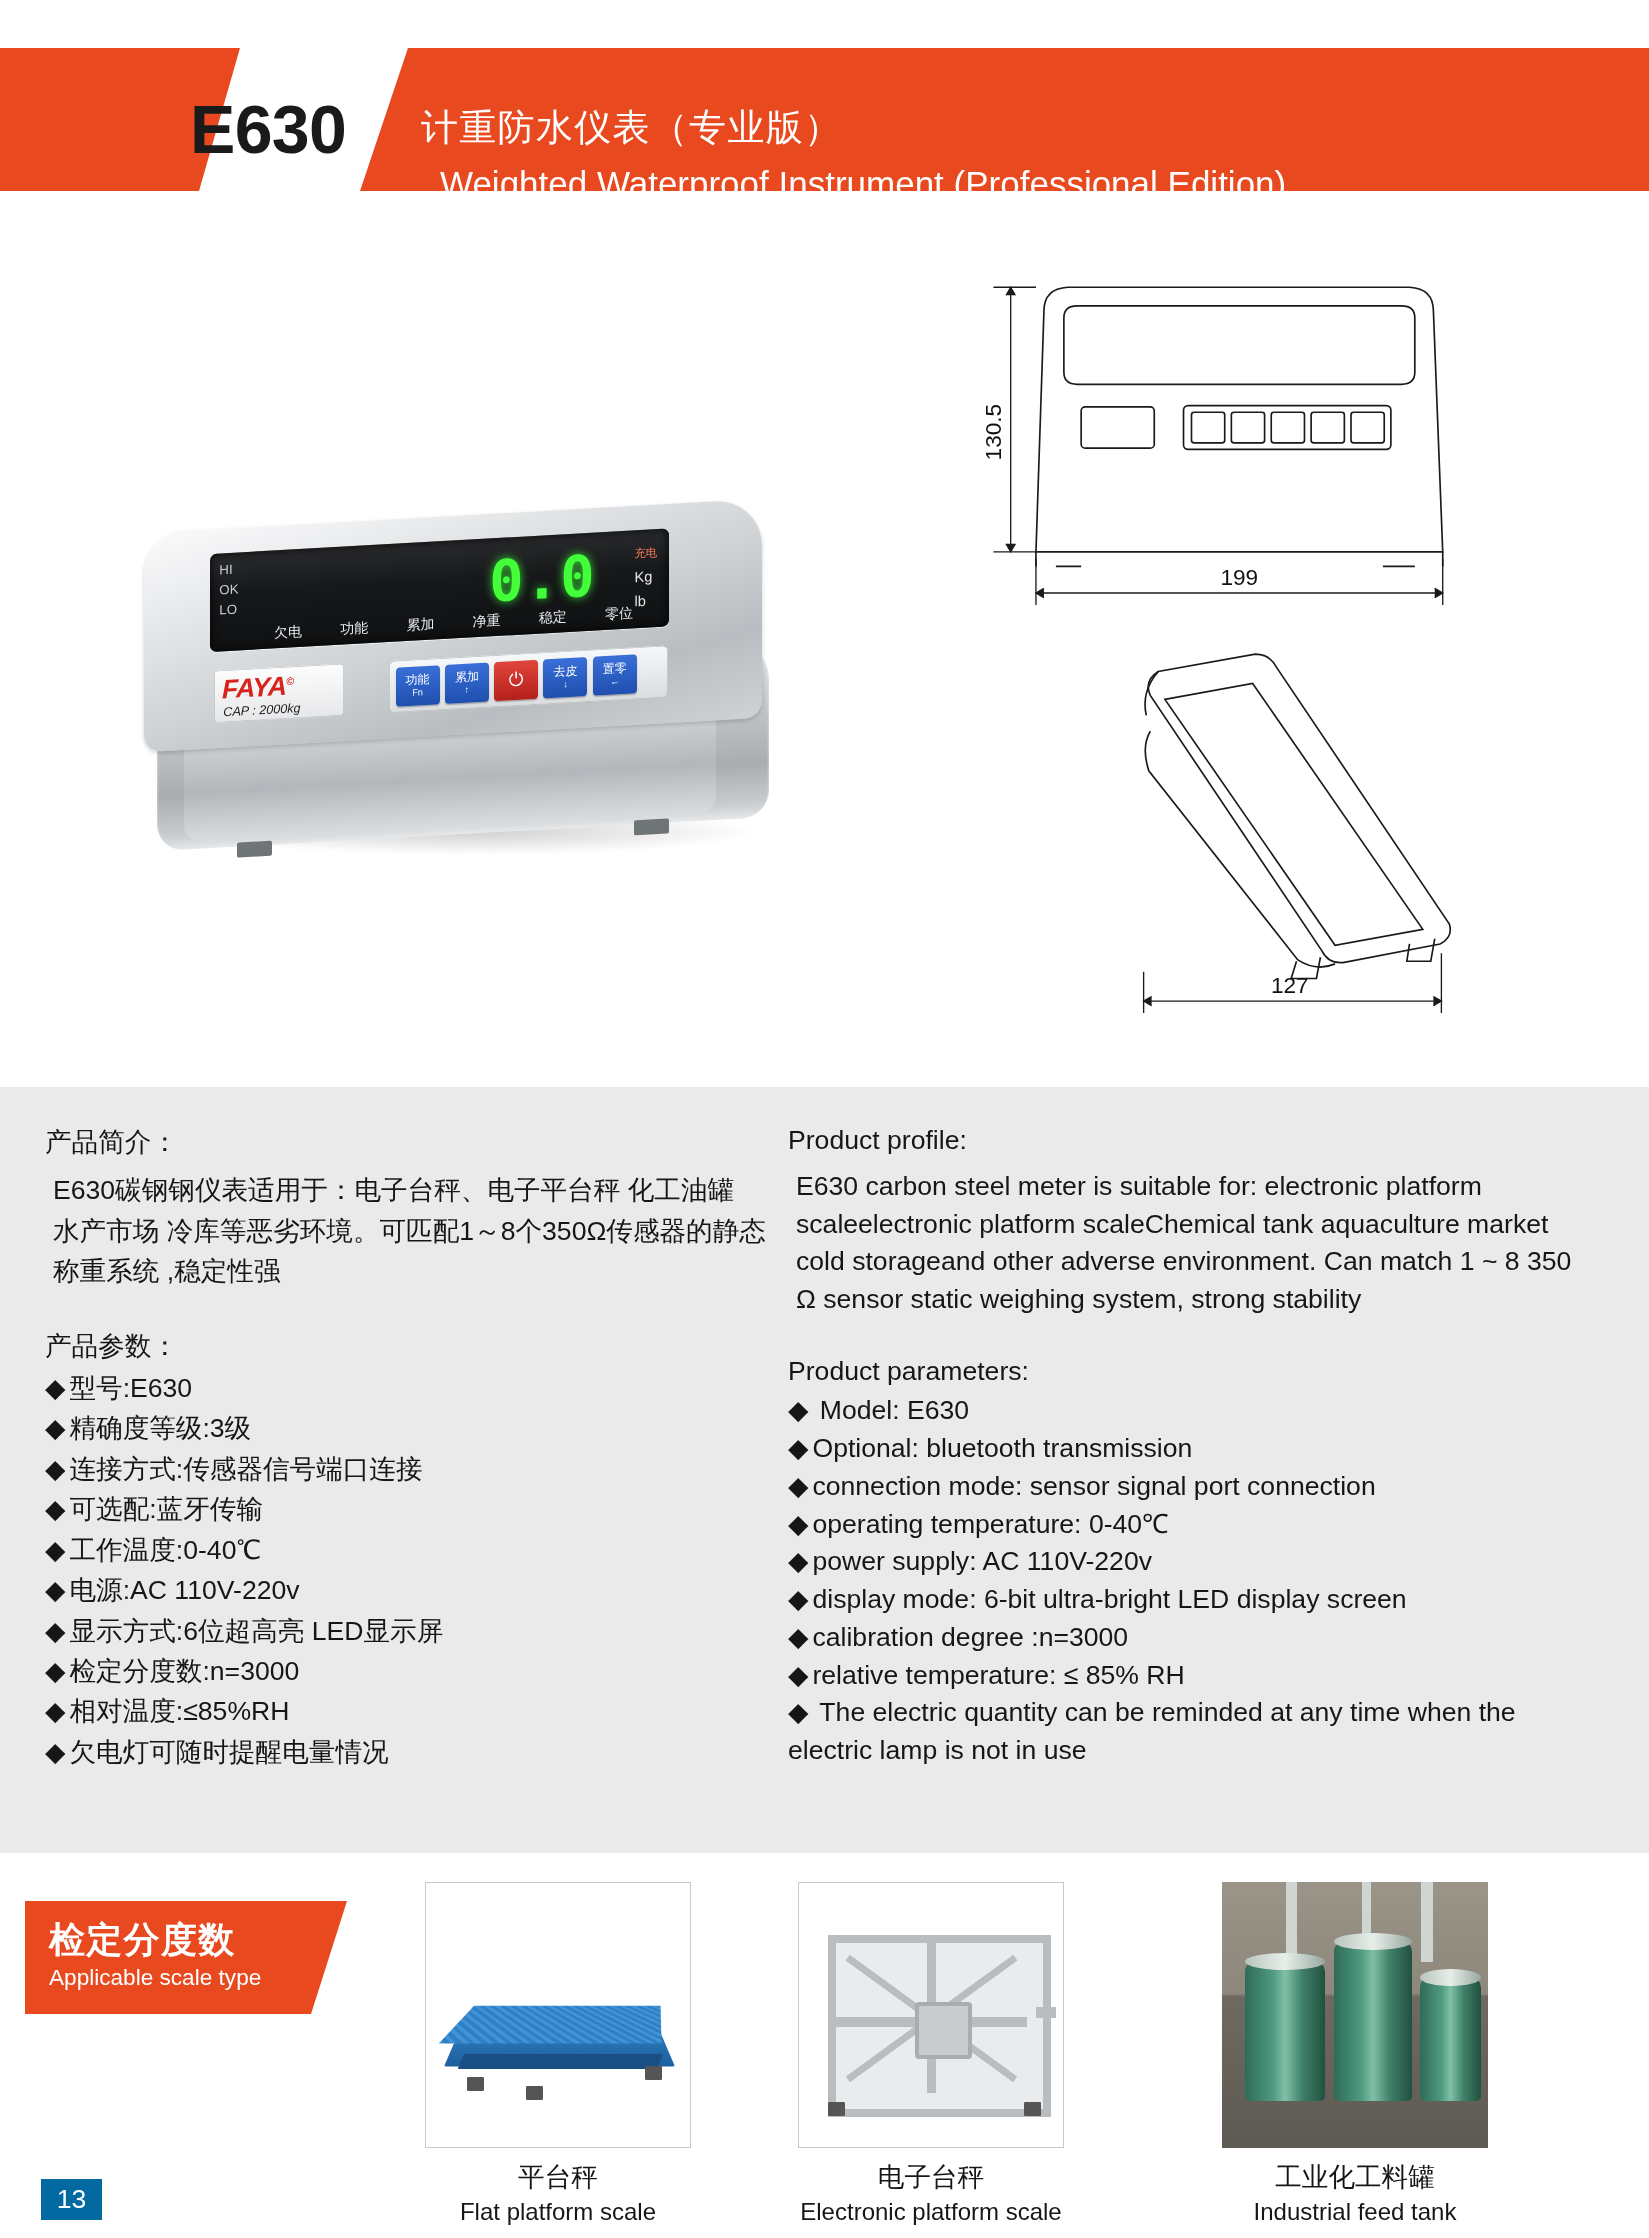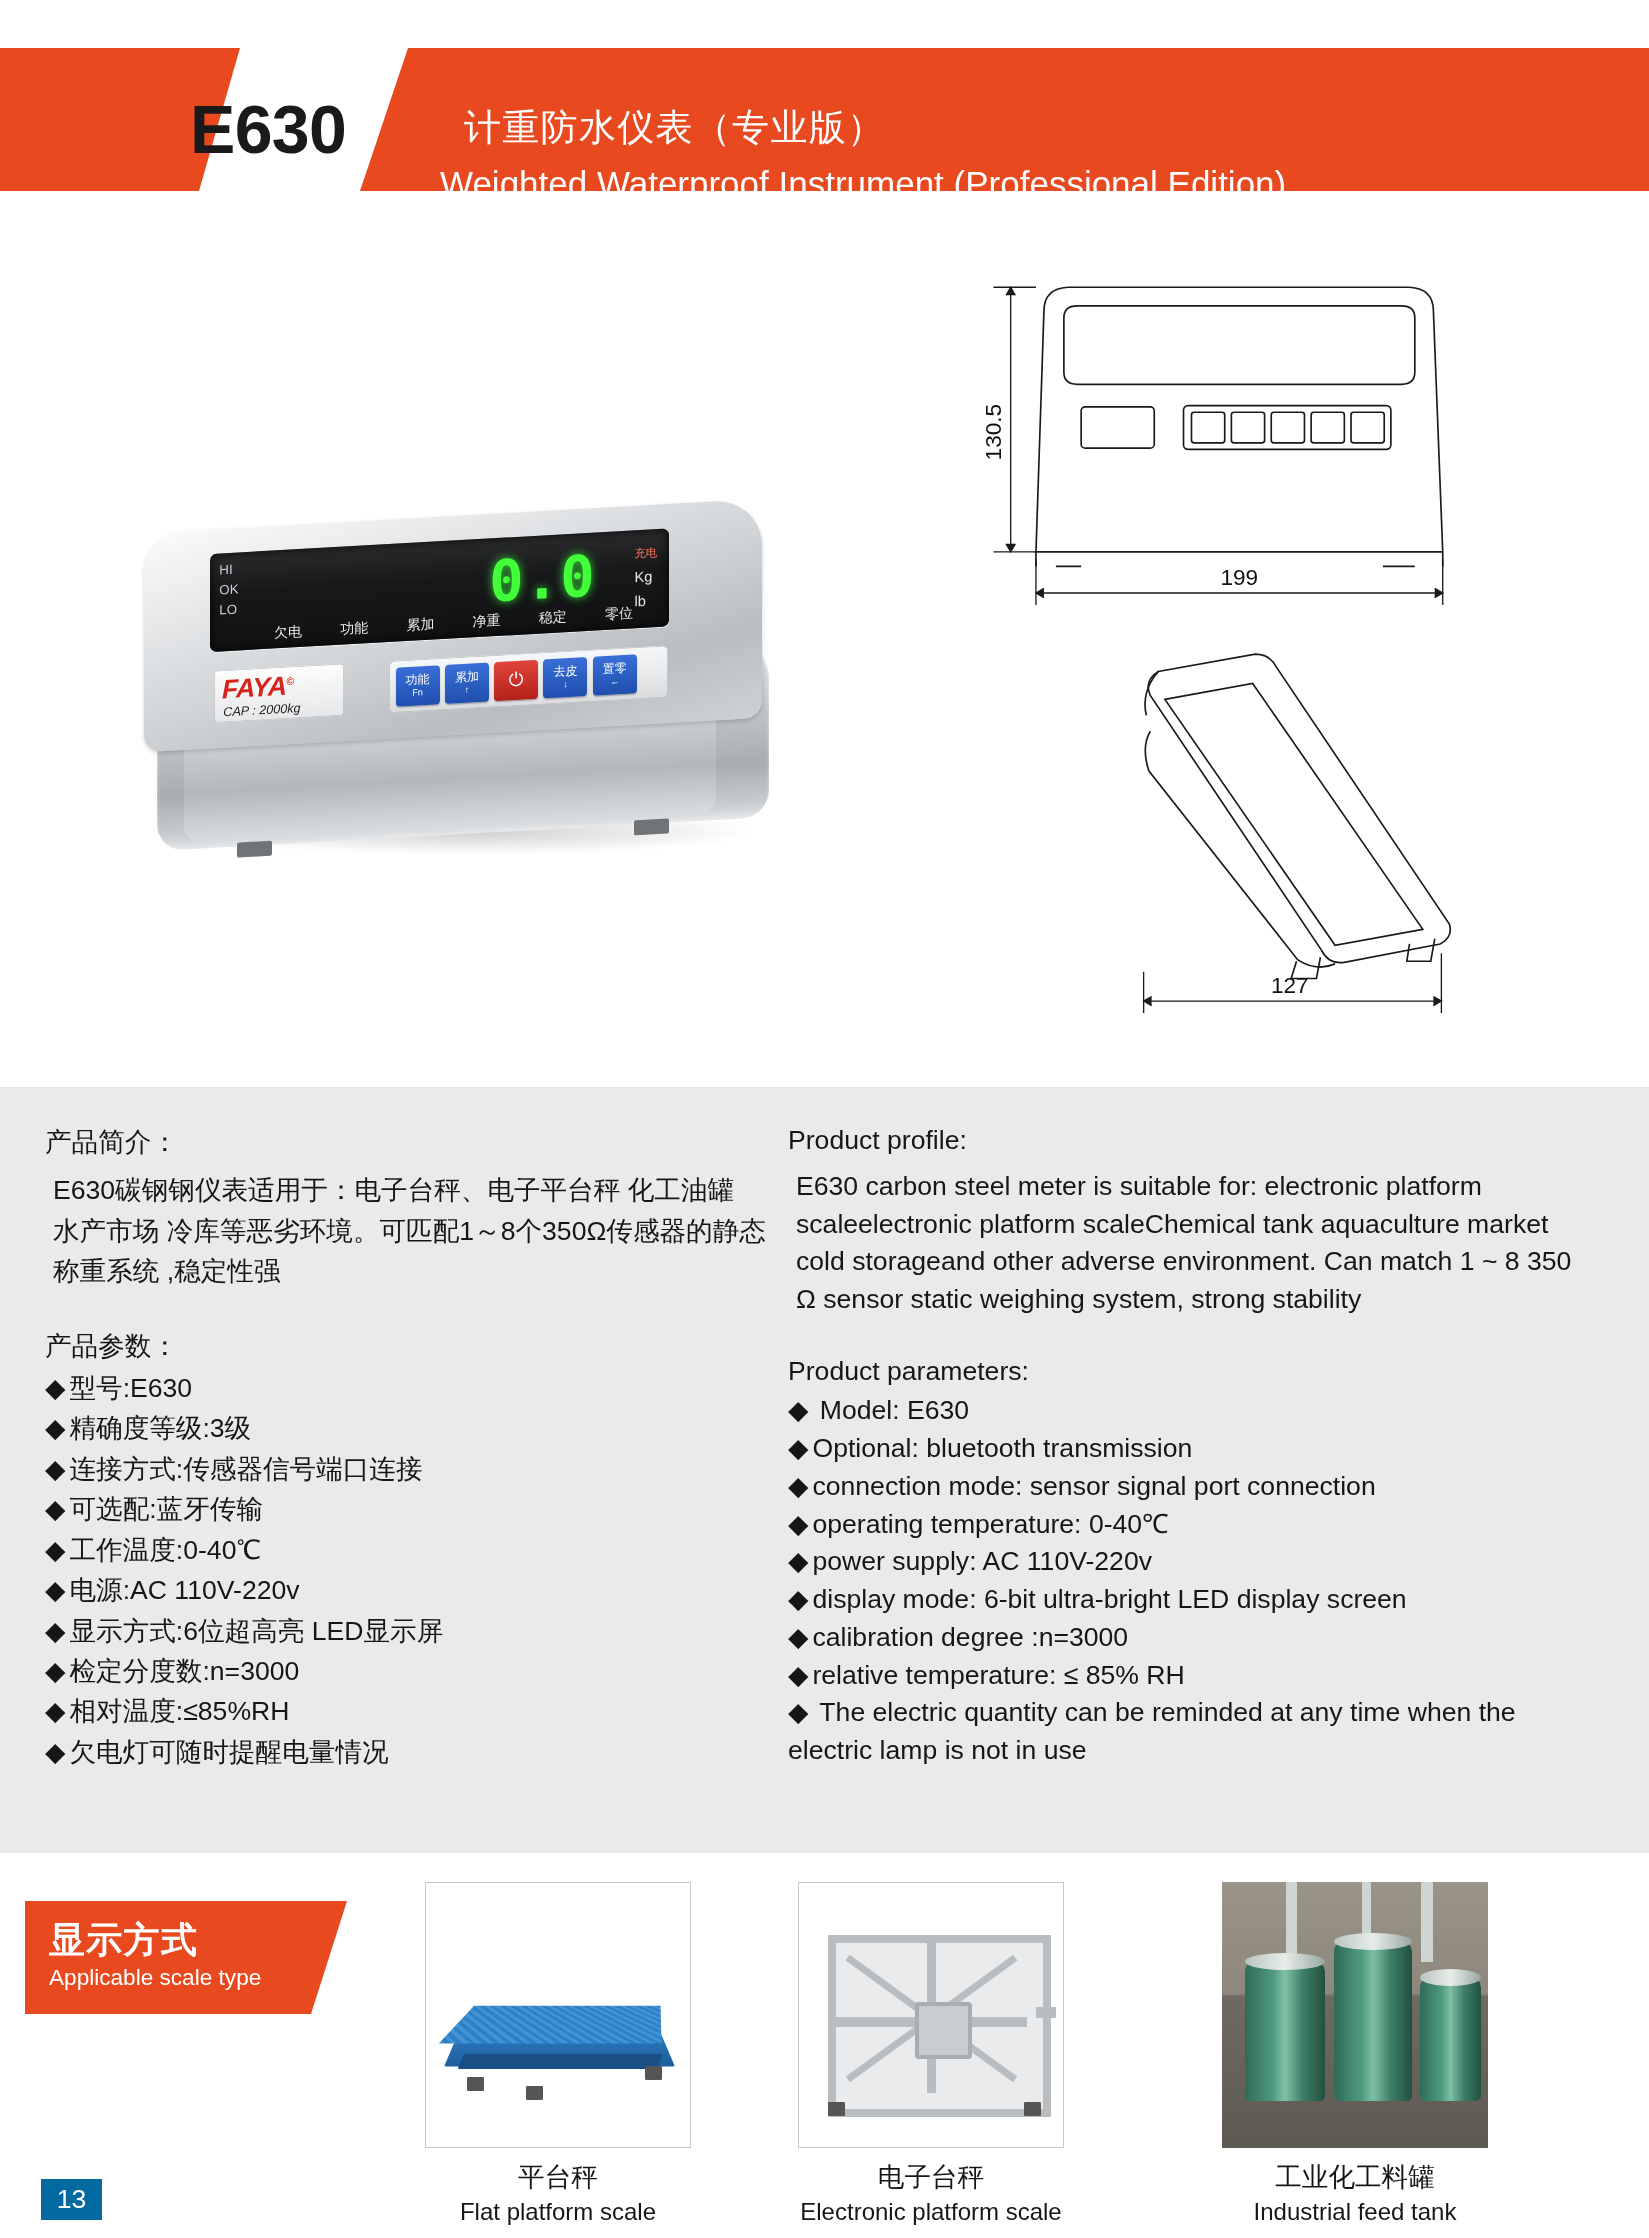--- a/index.html
+++ b/index.html
@@ -41,21 +41,21 @@
     border-top: 143px solid transparent;
   }
   .model-code {
     position: absolute; left: 190px; top: 47px;
     font-size: 68px; font-weight: bold; color: #1a1a1a;
     letter-spacing: -0.7px;
     line-height: 1;
     z-index: 5;
   }
   .header-title-cn {
-    position: absolute; left: 464px; top: 61px;
+    position: absolute; left: 421px; top: 61px;
     font-size: 37px; color: #ffffff; letter-spacing: 1.3px;
     line-height: 1; z-index: 5; white-space: nowrap; text-align: right;
   }
   .header-title-en {
     position: absolute; left: 440px; top: 118px;
     font-size: 35px; color: #ffffff;
     line-height: 1; z-index: 5; white-space: nowrap; text-align: right;
   }
 
   
@@ -417,21 +417,21 @@
       <li><span class="dia">◆</span><span>calibration degree :n=3000</span></li>
       <li><span class="dia">◆</span><span>relative temperature: ≤ 85% RH</span></li>
       <li><span class="dia">◆</span><span> The electric quantity can be reminded at any time when the electric lamp is not in use</span></li>
     </ul>
   </div>
 </div>
 
 <div class="apps">
 
   <div class="apps-badge">
-    <div class="apps-badge-cn">显示方式</div>
+    <div class="apps-badge-cn">检定分度数</div>
     <div class="apps-badge-en">Applicable scale type</div>
   </div>
 
   <div class="app-card" style="left:425px;">
     <div class="app-thumb">
       <div class="ps-plate"></div>
       <div class="ps-top"></div>
       <div class="ps-edge"></div>
       <div class="ps-foot" style="left:41px; top:194px;"></div>
       <div class="ps-foot" style="left:219px; top:183px;"></div>

